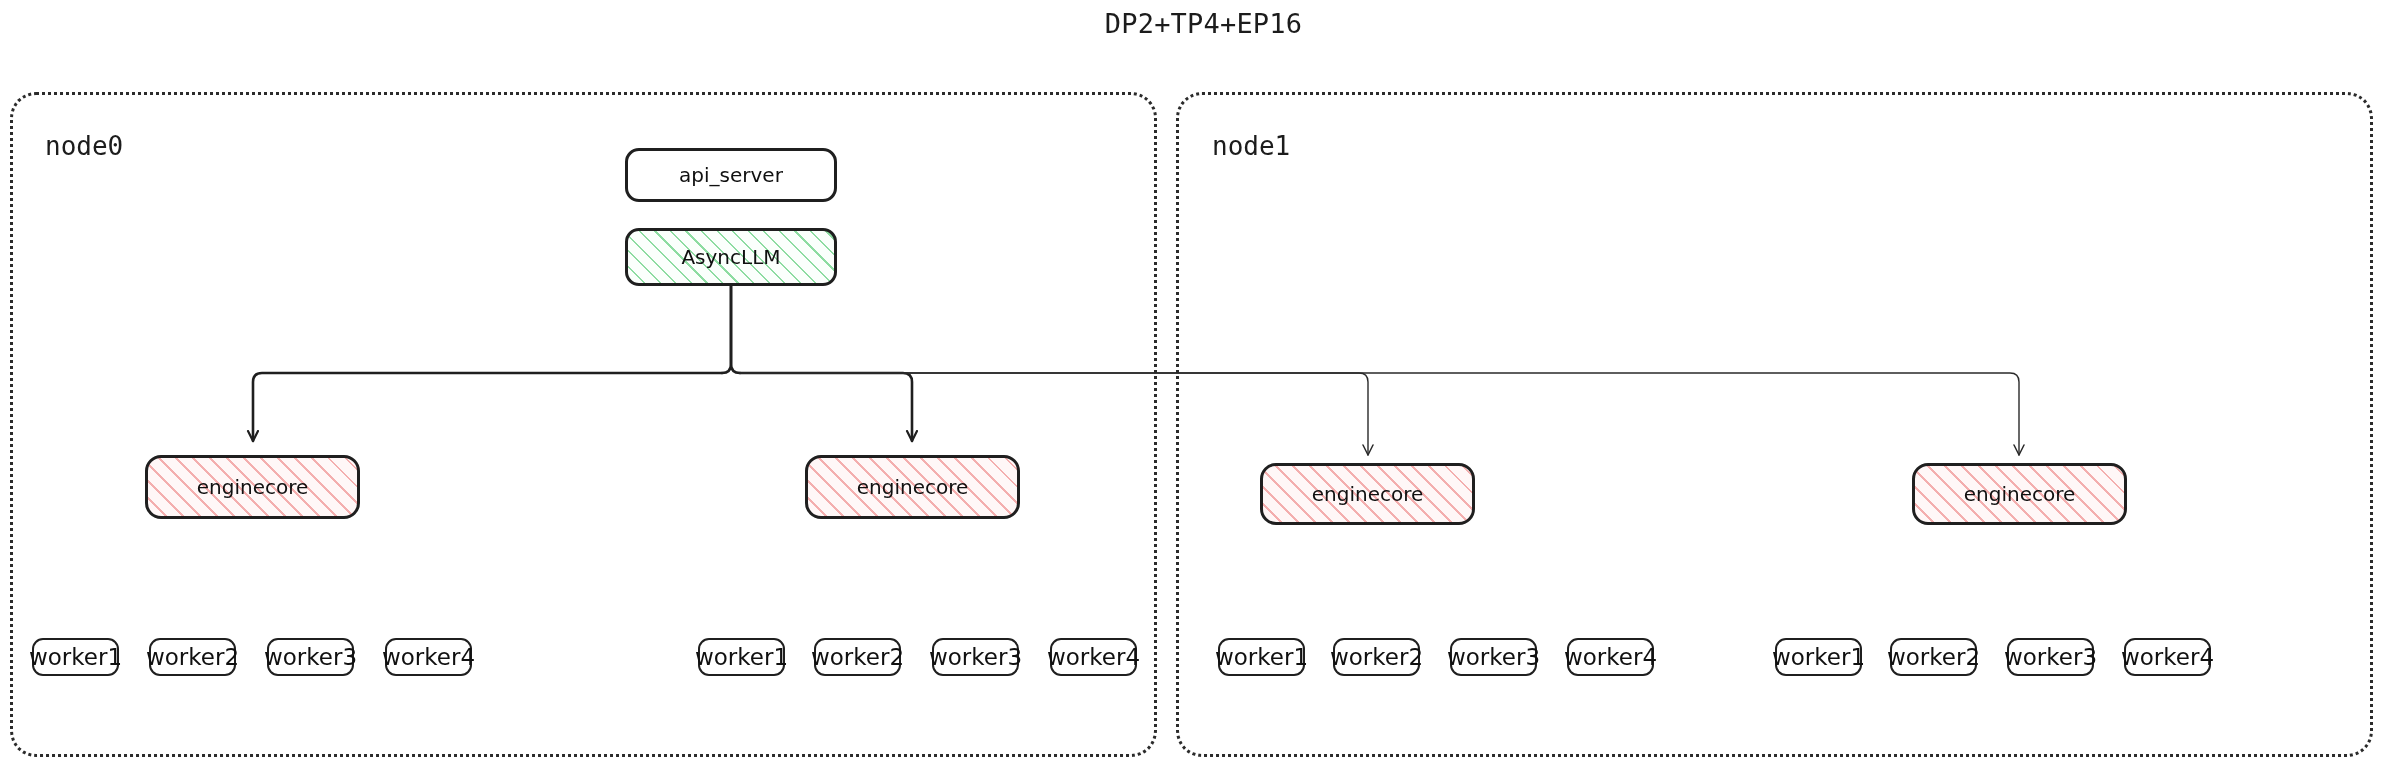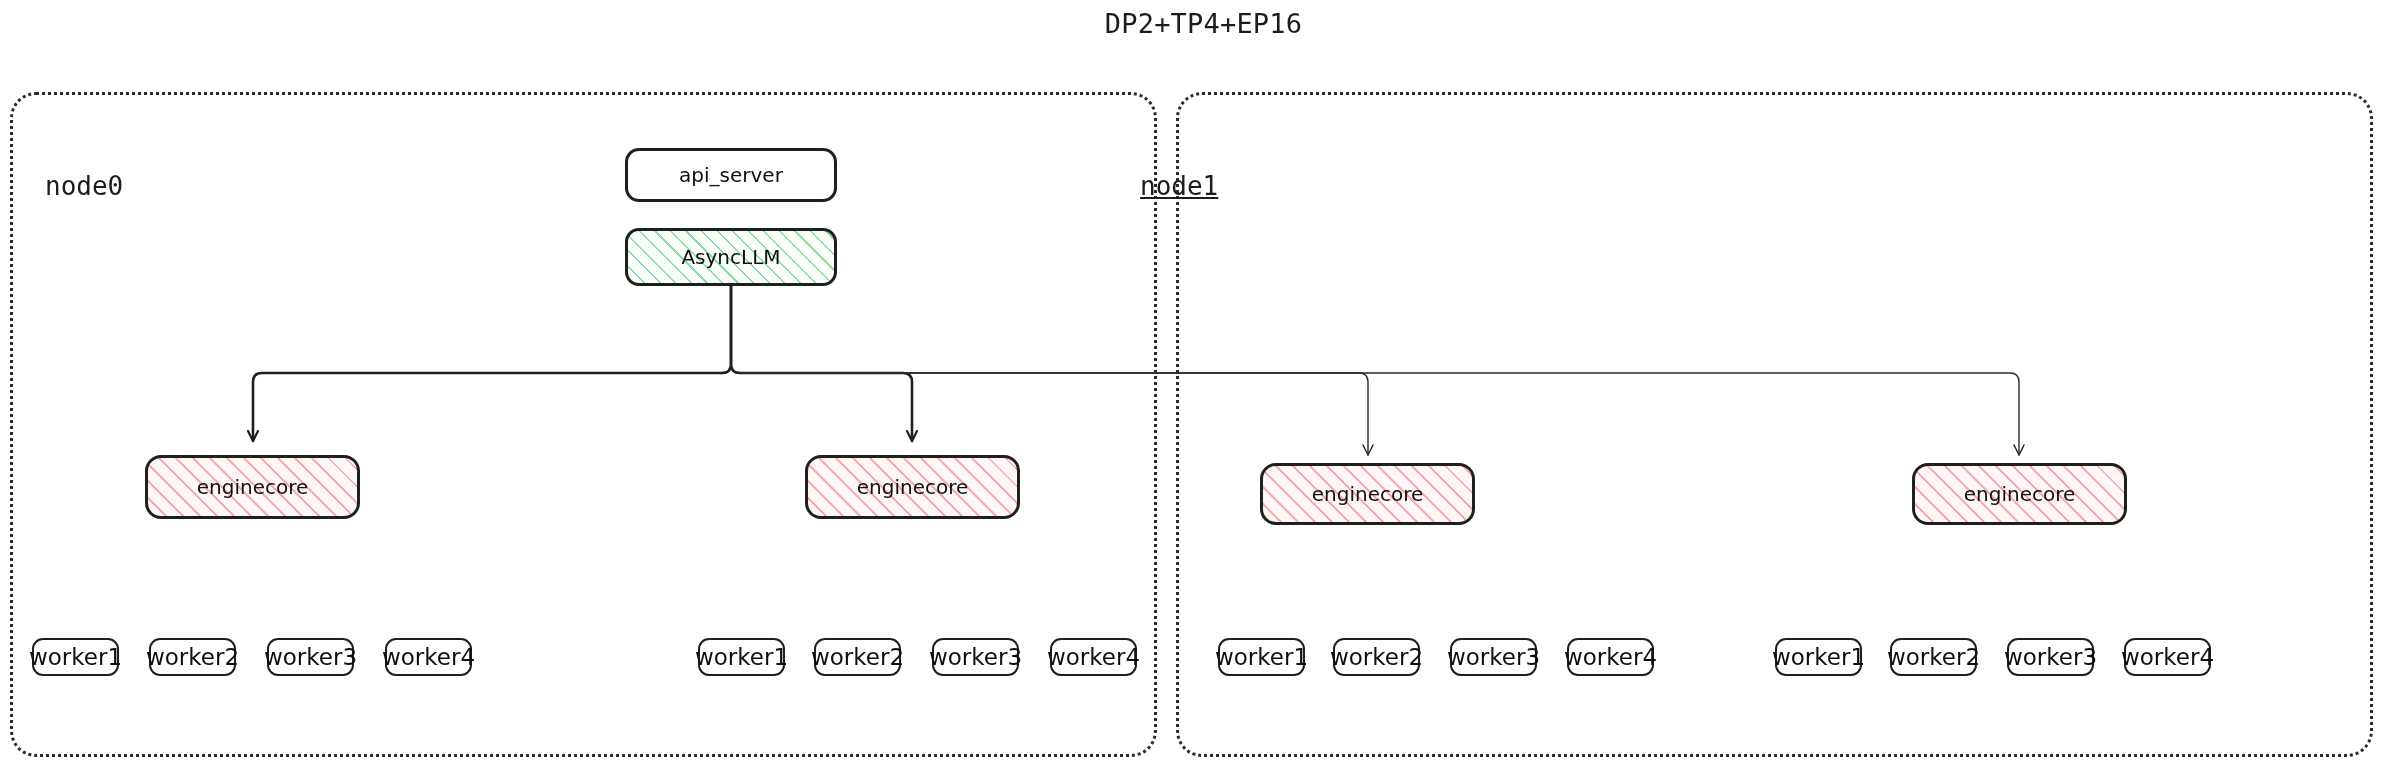--- a/index.html
+++ b/index.html
@@ -41,21 +41,20 @@
     border-radius: 26px;
     background: transparent;
     box-sizing: border-box;
   }
   .node-label {
     position: absolute;
     font-family: "DejaVu Sans Mono", monospace;
     font-size: 26px;
     color: #1c1c1c;
     white-space: nowrap;
-    margin-top: 40px;
   }
 
   
   .box {
     position: absolute;
     box-sizing: border-box;
     border: 3px solid #1f1f1f;
     border-radius: 12px;
     display: flex;
     align-items: center;
@@ -140,21 +139,21 @@
 
     <path d="M 740,373 L 1359,373 Q 1368,373 1368,382 L 1368,455" fill="none" stroke="#2a2a2a" stroke-width="1.4" stroke-linecap="round" marker-end="url(#arrowThin)"></path>
 
     <path d="M 740,373 L 2010,373 Q 2019,373 2019,382 L 2019,455" fill="none" stroke="#2a2a2a" stroke-width="1.4" stroke-linecap="round" marker-end="url(#arrowThin)"></path>
   </svg>
 
   <div class="node-box" style="left:10px; top:92px; width:1147px; height:665px;"></div>
   <div class="node-label" style="left:45px; top:131px;">node0</div>
 
   <div class="node-box" style="left:1176px; top:92px; width:1197px; height:665px;"></div>
-  <div class="node-label" style="left:1140px; top:131px;text-decoration:underline;">node1</div>
+  <div class="node-label" style="left:1212px; top:131px;">node1</div>
 
   <div class="box asyncllm" style="left:625px; top:228px; width:212px; height:58px;">
     <span class="box-label">AsyncLLM</span>
   </div>
 
   <div class="box api-server" style="left:625px; top:148px; width:212px; height:54px;">
     <span class="box-label">api_server</span>
   </div>
 
   <div class="box enginecore" style="left:145px; top:455px; width:215px; height:64px;">

